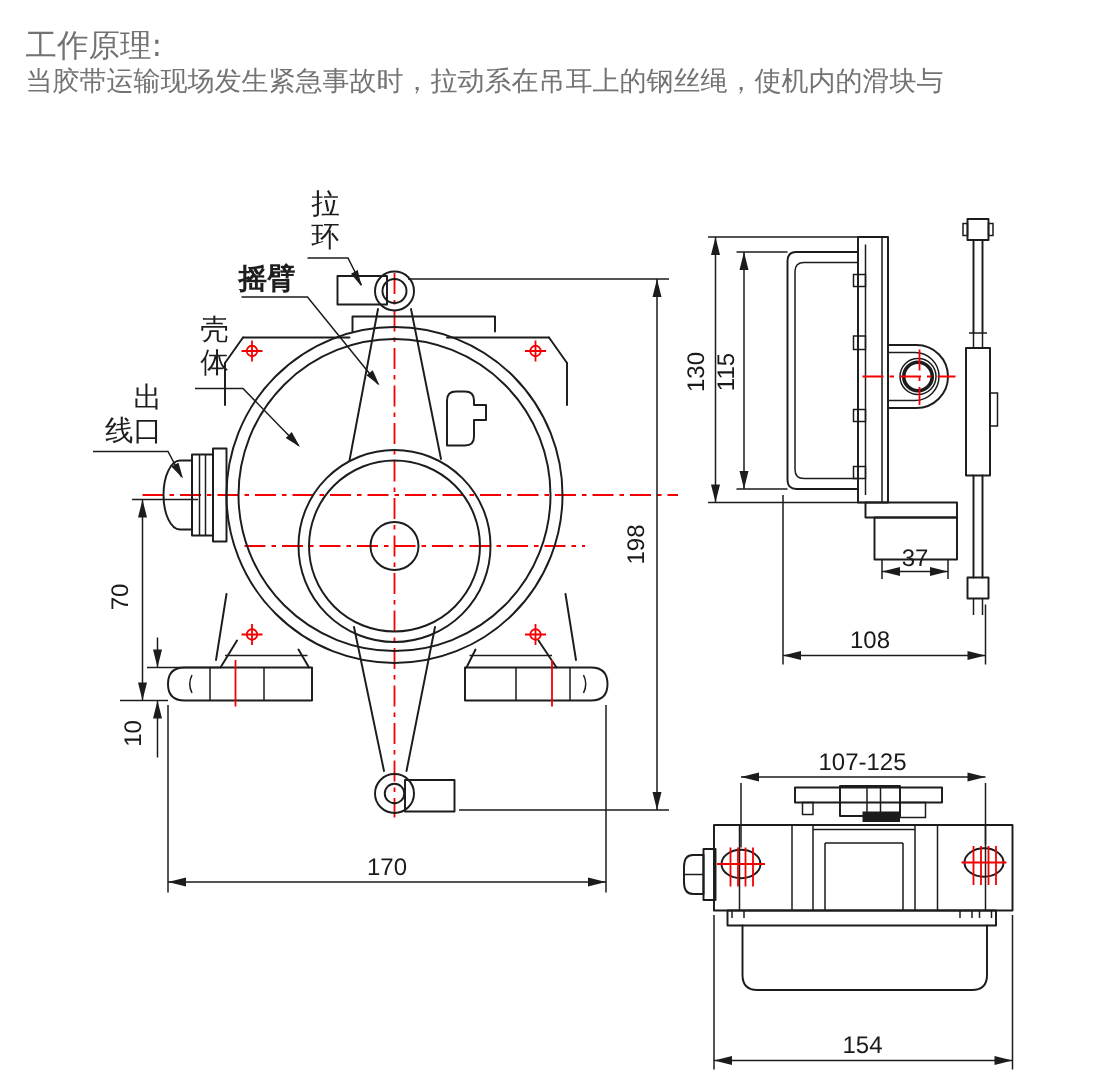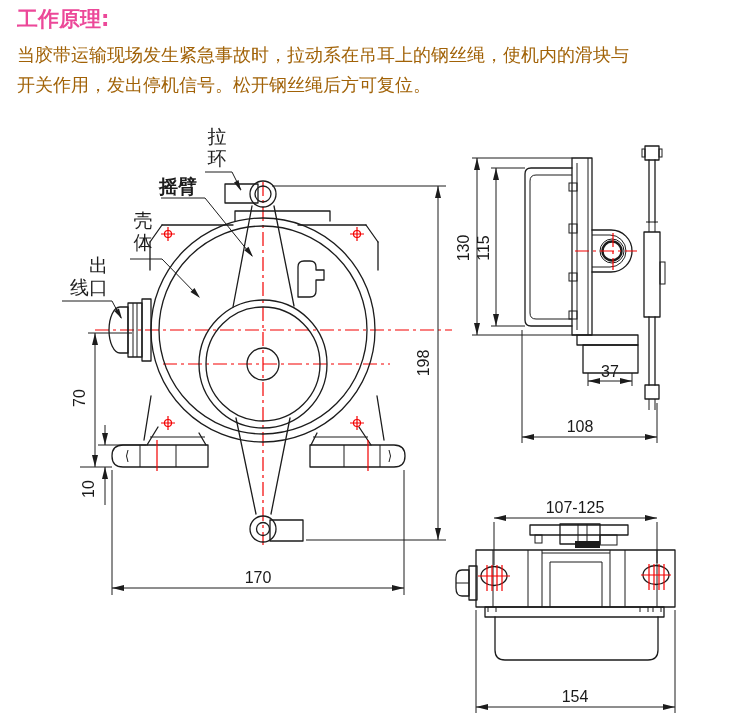--- a/index.html
+++ b/index.html
@@ -1,36 +1,35 @@
 <!DOCTYPE html>
 <html><head>
 <meta charset="utf-8">
 <style>
   html,body{margin:0;padding:0;background:#ffffff;}
   body{width:746px;height:726px;position:relative;overflow:hidden;
        font-family:"DejaVu Sans","Liberation Sans",sans-serif;color:#1a1a1a;}
-  .heading{position:absolute;left:17px;top:5px;font-size:21px;font-weight:bold;color:#ec4899;}
-  .para{position:absolute;left:17px;top:40px;font-size:18px;line-height:30px;color:#a16207;white-space:nowrap;}
+  .heading{position:absolute;left:17px;top:16px;font-size:21px;font-weight:normal;color:#737373;}
+  .para{position:absolute;left:17px;top:40px;font-size:18px;line-height:30px;color:#737373;white-space:nowrap;text-align:center;}
   .cn-label{position:absolute;font-size:19px;color:#1d1d1d;line-height:22px;text-align:center;}
   .cn-label.right{text-align:right;}
   svg{position:absolute;left:0;top:0;}
   .ln{stroke:#1c1c1c;fill:none;stroke-width:1.3px;stroke-linecap:round;stroke-linejoin:round;}
   .thin{stroke:#1c1c1c;fill:none;stroke-width:1px;}
   .redln{stroke:#f40000;fill:none;stroke-width:1.2px;}
   .cl{stroke-dasharray:14 4 3 4;}
   .arr{fill:#1c1c1c;stroke:none;}
   .dimtxt{font-family:"Liberation Sans","DejaVu Sans",sans-serif;font-size:16px;fill:#1a1a1a;}
 </style>
 </head>
 <body>
 
 <div class="heading">工作原理:</div>
 <div class="para">
   <div>当胶带运输现场发生紧急事故时，拉动系在吊耳上的钢丝绳，使机内的滑块与</div>
-  <div>开关作用，发出停机信号。松开钢丝绳后方可复位。</div>
 </div>
 
 <div class="cn-label" style="left:204px;top:125px;width:26px;">
   <div>拉</div>
   <div>环</div>
 </div>
 <div class="cn-label" style="left:159px;top:175px;font-weight:bold;">摇臂</div>
 <div class="cn-label" style="left:130px;top:209px;width:26px;">
   <div>壳</div>
   <div>体</div>

